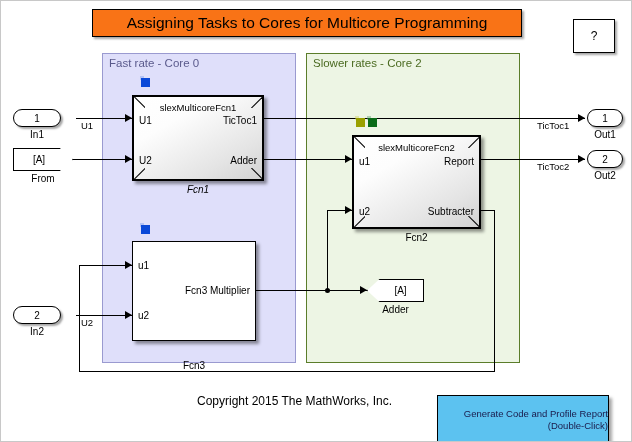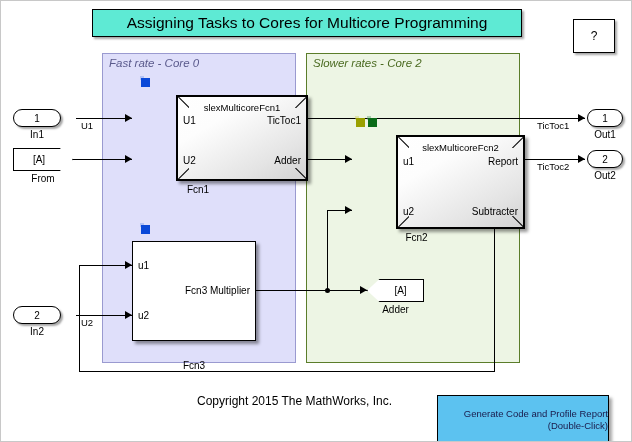--- a/index.html
+++ b/index.html
@@ -19,21 +19,21 @@
   }
 
   
   #title-box {
     position: absolute;
     left: 91px;
     top: 8px;
     width: 430px;
     height: 28px;
     border: 1px solid #000;
-    background: #5eead4;
+    background: #f97316;
     box-shadow: 2px 2px 2px rgba(0,0,0,0.35);
     display: flex;
     align-items: center;
     justify-content: center;
     box-sizing: border-box;
   }
   #title-box span {
     font-size: 15.5px;
     color: #000;
     white-space: nowrap;
@@ -60,21 +60,20 @@
   .area {
     position: absolute;
     box-sizing: border-box;
   }
   .area .area-label {
     position: absolute;
     left: 6px;
     top: 3px;
     font-size: 11.5px;
     white-space: nowrap;
-    font-style: italic;
   }
   #area-core0 {
     left: 101px; top: 52px; width: 194px; height: 310px;
     background: #dfdffa;
     border: 1px solid #9a9ad0;
   }
   #area-core0 .area-label { color: #5a5a8c; }
   #area-core1 {
     left: 305px; top: 52px; width: 214px; height: 310px;
     background: #edf5e4;
@@ -111,21 +110,20 @@
     white-space: nowrap;
   }
 
   
   .modelref {
     position: absolute;
     background: linear-gradient(150deg, #ffffff 0%, #fdfdfd 30%, #e4e4e4 75%, #d2d2d2 100%);
     border: 2.5px solid #000;
     box-shadow: 3px 3px 3px rgba(0,0,0,0.4);
     box-sizing: border-box;
-    margin-left: 44px;
   }
   .modelref .mr-title {
     position: absolute;
     left: 0; right: 0;
     top: 5px;
     text-align: center;
     font-size: 9.5px;
     color: #000;
   }
   .notch {
@@ -325,21 +323,21 @@
     <div class="notch tl"></div>
     <div class="notch tr"></div>
     <div class="notch bl"></div>
     <div class="notch br"></div>
     <div class="mr-title">slexMulticoreFcn1</div>
     <div class="port-in" style="top:18px;">U1</div>
     <div class="port-in" style="top:58px;">U2</div>
     <div class="port-out" style="top:18px;">TicToc1</div>
     <div class="port-out" style="top:58px;">Adder</div>
   </div>
-  <div class="blk-name" style="left:131px; top:183px; width:132px;">Fcn1</div>
+  <div class="blk-name" style="left:131px; top:183px; width:132px;font-style:italic;">Fcn1</div>
   <div class="badge" style="left:139px; top:75px;">
     <div class="corner" style="background:#7f9ff0;"></div>
     <div class="sq" style="background:#0a48d8;"></div>
   </div>
 
   <div class="modelref" style="left:351px; top:134px; width:129px; height:94px;">
     <div class="notch tl"></div>
     <div class="notch tr"></div>
     <div class="notch bl"></div>
     <div class="notch br"></div>

